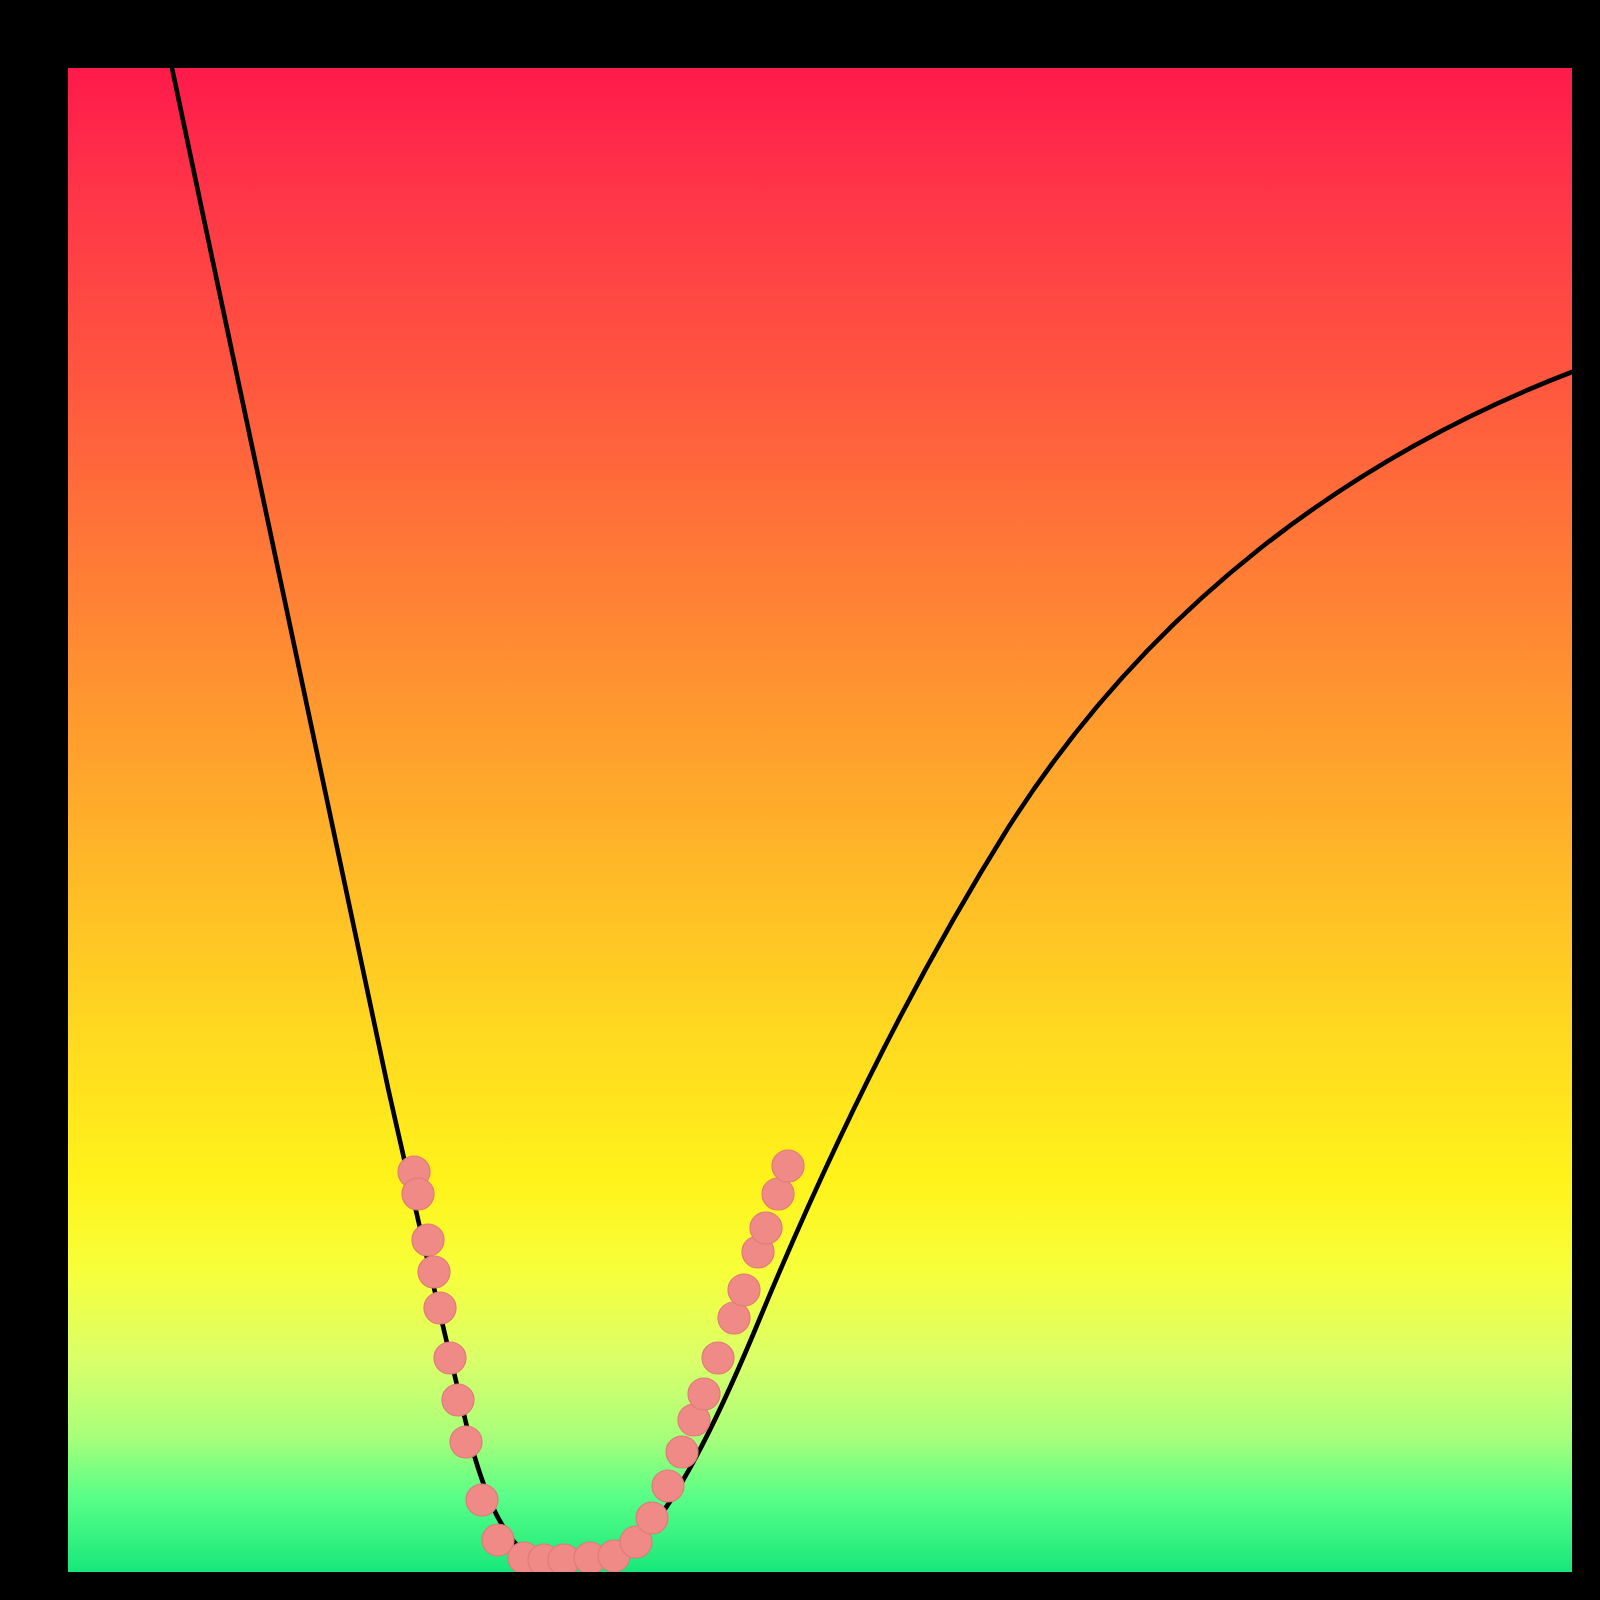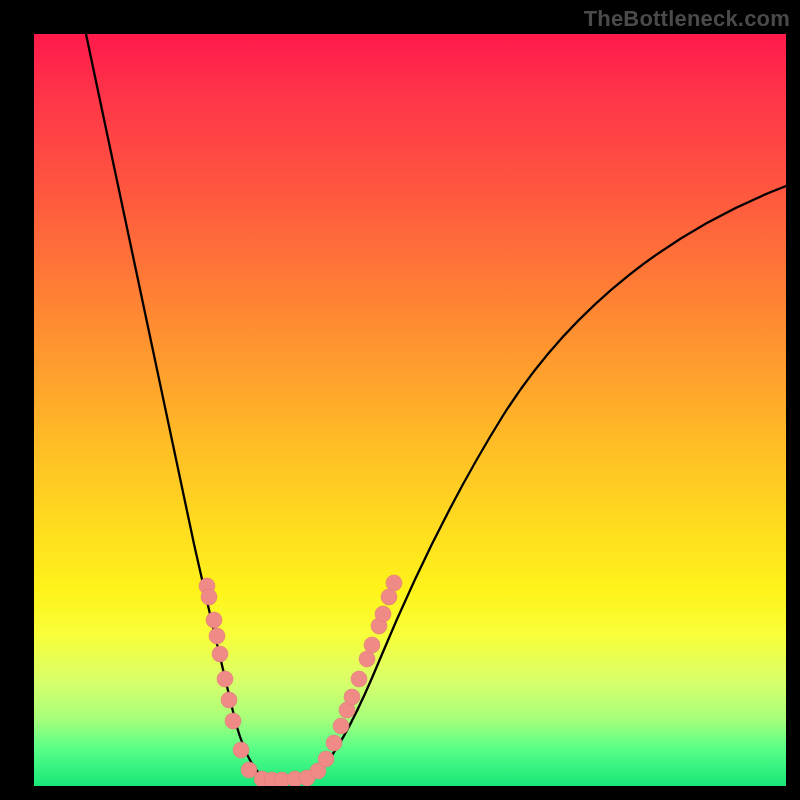--- a/index.html
+++ b/index.html
@@ -104,14 +104,13 @@
           <circle cx="325" cy="645" r="8" class="dot"></circle>
           <circle cx="333" cy="625" r="8" class="dot"></circle>
           <circle cx="338" cy="611" r="8" class="dot"></circle>
           <circle cx="345" cy="592" r="8" class="dot"></circle>
           <circle cx="349" cy="580" r="8" class="dot"></circle>
           <circle cx="355" cy="563" r="8" class="dot"></circle>
           <circle cx="360" cy="549" r="8" class="dot"></circle>
         </g>
     </svg>
   </div>
-  <div class="attribution">TheBottleneck.com</div>
 </div>
 
 </body></html>

